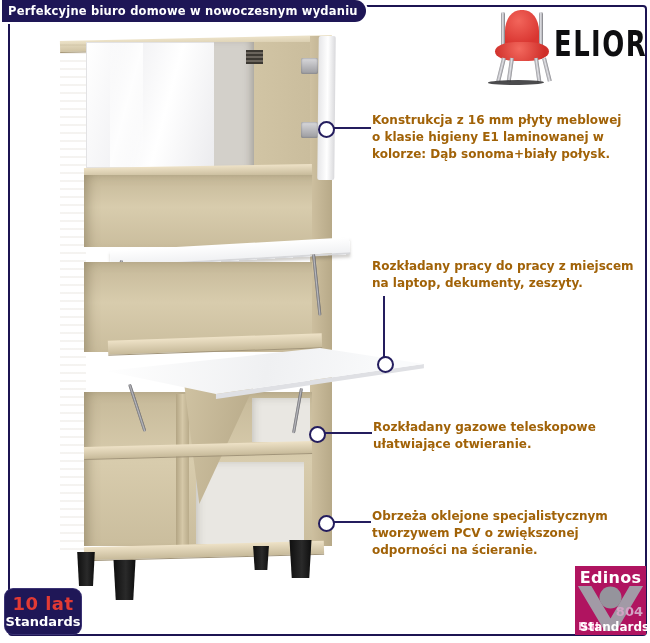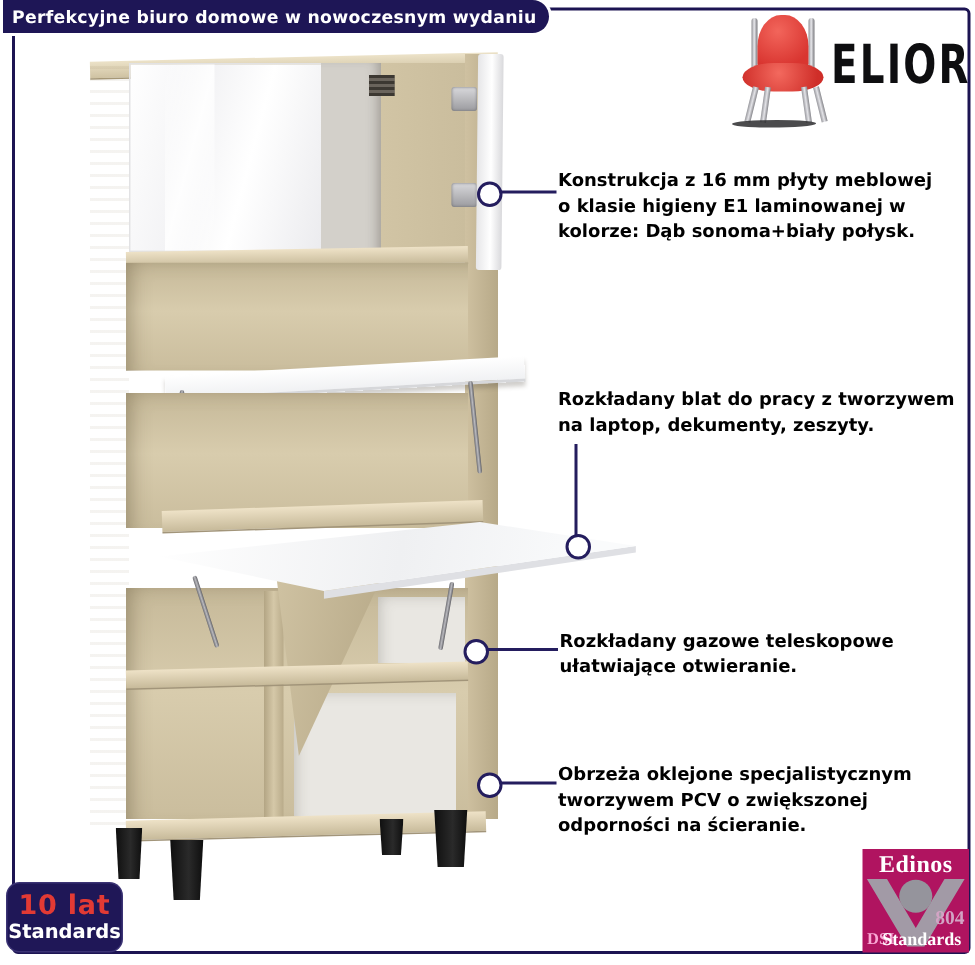--- a/index.html
+++ b/index.html
@@ -77,32 +77,32 @@
          background:linear-gradient(100deg,#d0c3a3,#b5a786);
          clip-path:polygon(6% 0,100% 0,26% 100%);}
   .back-white{background:#e9e7e2;box-shadow:inset 6px 4px 10px -6px rgba(70,65,55,.3);}
   .leg{background:linear-gradient(90deg,#0c0c0c,#2a2a2a 55%,#0a0a0a);
        clip-path:polygon(6% 0,94% 0,85% 100%,15% 100%);}
 
   
   .marker{width:13px;height:13px;border:2.5px solid #241d5e;border-radius:50%;background:#ffffff;z-index:15;}
   .lead-h{height:2px;background:#241d5e;z-index:14;}
   .lead-v{width:2px;background:#241d5e;z-index:14;}
-  .note{color:#000000;font-weight:bold;font-size:12px;line-height:17px;
+  .note{color:#a16207;font-weight:bold;font-size:12px;line-height:17px;
         white-space:pre-line;z-index:15;}
 
   
   .warranty{left:5px;top:589px;width:76px;height:45px;background:#1f1757;border-radius:8px;
             z-index:30;display:flex;flex-direction:column;align-items:center;justify-content:center;
             box-shadow:0 0 0 1px #3b3374;}
   .warranty .years{color:#e23a34;font-weight:bold;font-size:18px;line-height:20px;letter-spacing:.5px;}
   .warranty .label{color:#ffffff;font-weight:bold;font-size:13px;line-height:15px;}
 
   
-  .edinos{left:575px;top:566px;width:71px;height:69px;background:#b01460;z-index:30;font-family:Liberation Serif, serif;}
+  .edinos{left:575px;top:566px;width:71px;height:69px;background:#b01460;z-index:30;}
   .edinos .name{position:absolute;top:2px;left:0;width:100%;text-align:center;color:#ffffff;
                 font-weight:bold;font-size:16px;letter-spacing:.3px;}
   .edinos svg{position:absolute;left:1px;top:20px;}
   .edinos .dsi{position:absolute;left:3px;top:54px;color:#f9a8d4;font-weight:bold;font-size:11px;}
   .edinos .num{position:absolute;right:3px;top:38px;color:#d2a4c4;font-weight:bold;font-size:13px;}
   .edinos .std{position:absolute;bottom:1px;left:4px;width:100%;text-align:center;color:#ffffff;
                font-weight:bold;font-size:12px;margin-top:32px;}
 </style>
 </head>
 <body>
@@ -177,21 +177,21 @@
 
 <div>
   <div class="abs marker" style="left:318px;top:121px;"></div>
   <div class="abs lead-h" style="left:331px;top:127px;width:40px;"></div>
   <div class="abs note" style="left:372px;top:112px;">Konstrukcja z 16 mm płyty meblowej
 o klasie higieny E1 laminowanej w
 kolorze: Dąb sonoma+biały połysk.</div>
 </div>
 
 <div>
-  <div class="abs note" style="left:372px;top:258px;">Rozkładany blat do pracy z tworzywem
+  <div class="abs note" style="left:372px;top:258px;">Rozkładany pracy do pracy z miejscem
 na laptop, dekumenty, zeszyty.</div>
   <div class="abs lead-v" style="left:383px;top:296px;height:61px;"></div>
   <div class="abs marker" style="left:377px;top:356px;"></div>
 </div>
 
 <div>
   <div class="abs marker" style="left:309px;top:426px;"></div>
   <div class="abs lead-h" style="left:322px;top:432px;width:50px;"></div>
   <div class="abs note" style="left:373px;top:419px;">Rozkładany gazowe teleskopowe
 ułatwiające otwieranie.</div>

